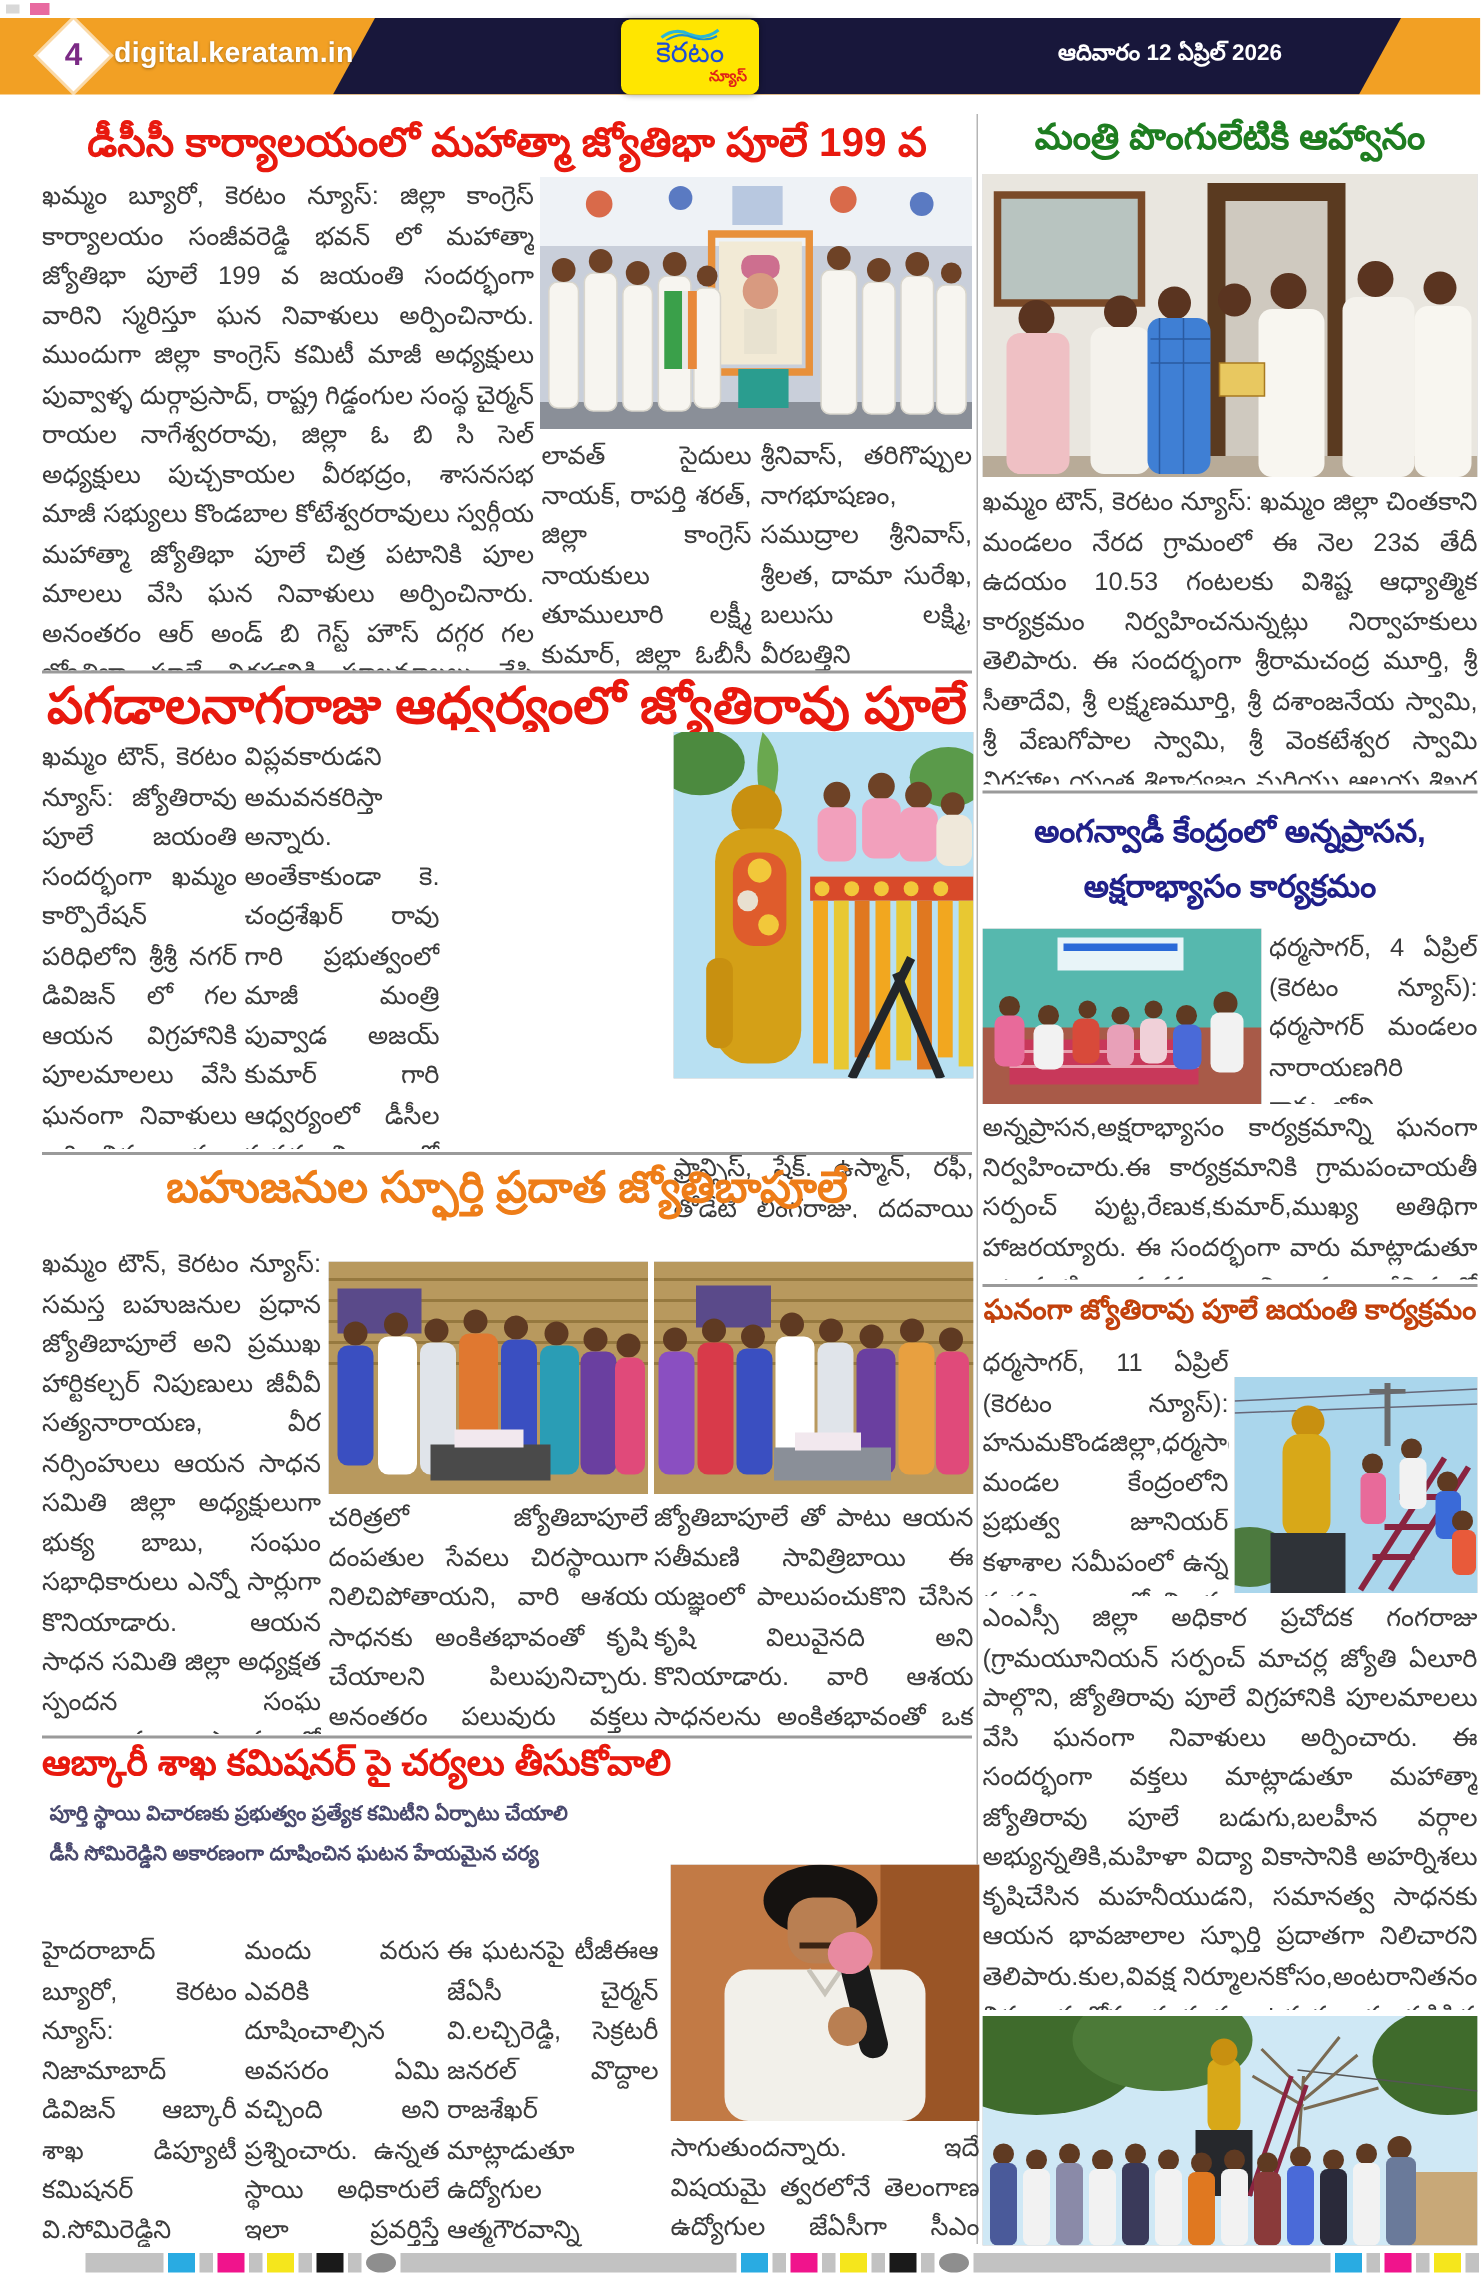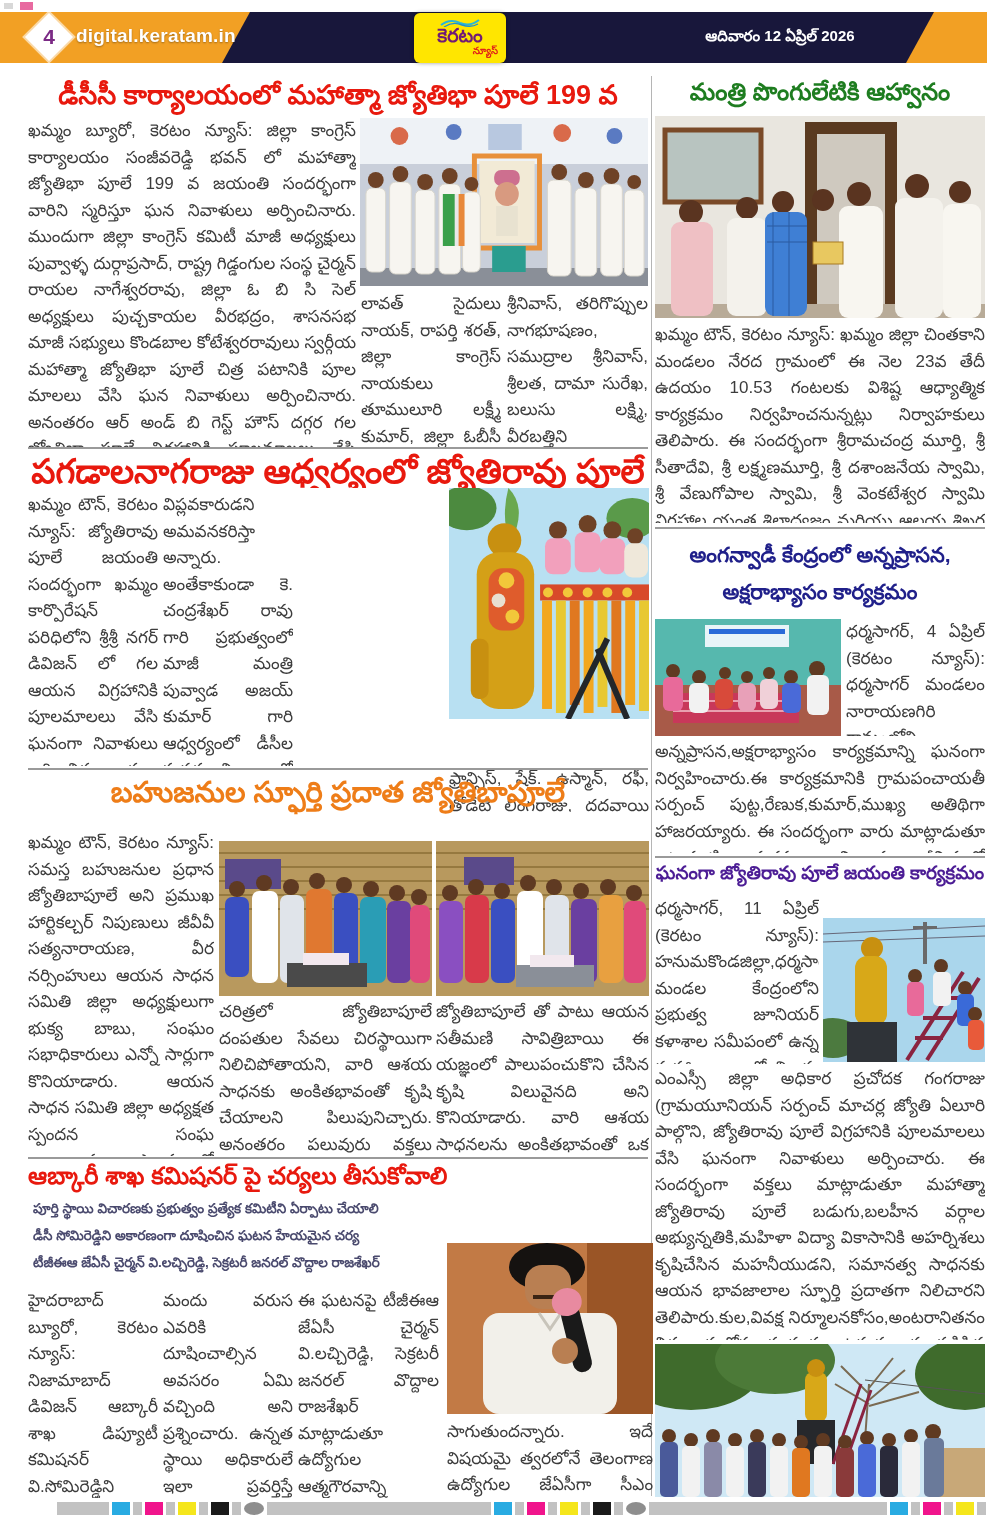--- a/index.html
+++ b/index.html
@@ -12,21 +12,21 @@
   .navyband{position:absolute;left:222px;top:0;width:712px;height:51px;background:#18173B;
             clip-path:polygon(28px 0,100% 0,calc(100% - 28px) 100%,0 100%);}
   .diamond{position:absolute;left:32px;top:8px;width:34px;height:34px;background:#ffffff;
            transform:rotate(45deg);box-shadow:0 0 0 2px rgba(255,255,255,.6);}
   .diamond span{position:absolute;left:0;top:0;width:34px;height:34px;display:flex;align-items:center;justify-content:center;
            transform:rotate(-45deg);color:#7B2A85;font-weight:bold;font-size:21px;}
   .sitetext{position:absolute;left:76px;top:13px;color:#ffffff;font-weight:bold;font-size:19px;letter-spacing:.2px;
             text-shadow:0 1px 2px rgba(0,0,0,.35);}
   .logo{position:absolute;left:414px;top:1px;width:92px;height:50px;background:#FFE600;border-radius:6px;
         display:flex;flex-direction:column;align-items:center;justify-content:center;box-shadow:0 0 4px rgba(0,0,0,.4);}
-  .logo-main{color:#701a75;font-weight:bold;font-size:19px;line-height:18px;}
+  .logo-main{color:#1d4ed8;font-weight:normal;font-size:19px;line-height:18px;}
   .logo-sub{color:#E02518;font-weight:bold;font-size:10px;align-self:flex-end;margin-right:8px;}
   .datetext{position:absolute;left:640px;top:15px;width:280px;text-align:center;color:#ffffff;font-weight:bold;font-size:15px;}
   
   .col{position:absolute;overflow:hidden;text-align:justify;font-size:17px;line-height:1.56;color:#3C3C3C;}
   .hl{position:absolute;font-weight:bold;text-align:center;overflow:hidden;}
   .rule{position:absolute;height:2px;background:#9a9a9a;}
   .vdiv{position:absolute;width:1px;background:#b5b5b5;}
   .deckline{position:absolute;font-size:13.5px;font-weight:bold;color:#4A4A6E;overflow:hidden;white-space:nowrap;}
   .photo{position:absolute;overflow:hidden;background:#ccc;}
   .photo svg{display:block;width:100%;height:100%;}
@@ -239,21 +239,20 @@
   </div>
 
   <div class="col" style="left:219px;top:999px;width:213px;height:157px;">చరిత్రలో జ్యోతిబాపూలే దంపతుల సేవలు చిరస్థాయిగా నిలిచిపోతాయని, వారి ఆశయ సాధనకు అంకితభావంతో కృషి చేయాలని పిలుపునిచ్చారు. అనంతరం పలువురు వక్తలు మాట్లాడుతూ బహుజనుల హక్కుల కోసం, సామాజిక న్యాయం కోసం పూలే చేసిన పోరాటాన్ని కొనియాడారు. ఆయన స్ఫూర్తితో ముందుకు సాగాలని, సమాజంలో అసమానతలు రూపుమాపేందుకు ప్రతి ఒక్కరూ కృషి చేయాలని సూచించారు. ఈ కార్యక్రమంలో సంఘం నాయకులు, కార్యకర్తలు పెద్ద సంఖ్యలో పాల్గొన్నారు.</div>
   <div class="col" style="left:436px;top:999px;width:213px;height:157px;">జ్యోతిబాపూలే తో పాటు ఆయన సతీమణి సావిత్రిబాయి ఈ యజ్ఞంలో పాలుపంచుకొని చేసిన కృషి విలువైనది అని కొనియాడారు. వారి ఆశయ సాధనలను అంకితభావంతో ఒక ఎన్నో సజీవ మహాత్మా జ్యోతిబాపూలే, సావిత్రిబాయి పూలే వంటి మహనీయుల స్ఫూర్తి ప్రదాతలని వారి ఆశయాలను ముందుకు తీసుకెళ్లాలని సంఘ సభ్యులు రాజ్యాంగ పీఠికను చదివి, ప్రభుత్వ నిర్ణయాలను, రాజ్యాంగ విలువలను కాపాడాలని పాటుపడతామని చెప్పారు. ఈ కార్యక్రమంలో సంఘం ఉపాధ్యక్షులు బి జ్యోతి, సూరపు కార్యదర్శులు నగేంద్రబాబు, క. నాయకులు రాములు, కిరణ్, రమేష్, హరీష్ చేను, సుధీర, కొమురయ్య, లక్ష్మి, శ్రీదేవి, లలిత, సరిత, కవిత, కల్యాణి, శ్రీను, ఉష, లత, సుమ, కోమలి, భవాని, నాగలక్ష్మి, వెంకటలక్ష్మి, శ్రీనివాస్, హరి, నాగరాజు తదితరులు పాల్గొన్నారు.</div>
 
   <div class="rule" style="left:28px;top:1157px;width:620px;"></div>
 
   <div class="hl" style="left:28px;top:1162px;width:520px;height:34px;font-size:24px;color:#E8190E;text-align:left;">ఆబ్కారీ శాఖ కమిషనర్ పై చర్యలు తీసుకోవాలి</div>
   <div class="deckline" style="left:33px;top:1228px;width:410px;">డీసీ సోమిరెడ్డిని అకారణంగా దూషించిన ఘటన హేయమైన  చర్య</div>
   <div class="deckline" style="left:33px;top:1201px;width:410px;">పూర్తి స్థాయి విచారణకు ప్రభుత్వం ప్రత్యేక కమిటీని ఏర్పాటు చేయాలి</div>
-  <div class="deckline" style="left:33px;top:1255px;width:410px;">టీజీఈఆ జేఏసీ చైర్మన్ వి.లచ్చిరెడ్డి, సెక్రటరీ జనరల్ వొద్దాల రాజశేఖర్</div>
 
   <div class="photo" style="left:447px;top:1243px;width:206px;height:171px;">
     <svg viewBox="0 0 206 171" preserveAspectRatio="none">
       <rect width="206" height="171" fill="#c27a45"></rect>
       <rect x="140" y="0" width="66" height="171" fill="#9a5526"></rect>
       <ellipse cx="100" cy="24" rx="38" ry="24" fill="#151210"></ellipse>
       <rect x="78" y="22" width="46" height="44" rx="17" fill="#b97f52"></rect>
       <rect x="86" y="52" width="30" height="4" fill="#3a2414"></rect>
       <rect x="36" y="70" width="134" height="101" rx="16" fill="#f2f0ea"></rect>
       <path d="M92 70 L103 86 L114 70" fill="none" stroke="#c8c4ba" stroke-width="3"></path>
@@ -336,21 +335,21 @@
       <rect x="83" y="64" width="18" height="28" rx="6" fill="#e8a0b8"></rect>
       <rect x="105" y="60" width="18" height="30" rx="6" fill="#f0d0d8"></rect>
       <rect x="127" y="64" width="19" height="30" rx="6" fill="#4a6ad8"></rect>
       <rect x="152" y="56" width="22" height="40" rx="6" fill="#f2f2f2"></rect>
     </svg>
   </div>
   <div class="col" style="left:846px;top:619px;width:139px;height:117px;">ధర్మసాగర్, 4 ఏప్రిల్ (కెరటం న్యూస్): ధర్మసాగర్ మండలం నారాయణగిరి గ్రామంలోని ఐదవనెంబర్ అంగన్వాడీ కేంద్రంలో</div>
   <div class="col" style="left:655px;top:739px;width:330px;height:114px;">అన్నప్రాసన,అక్షరాభ్యాసం కార్యక్రమాన్ని ఘనంగా నిర్వహించారు.ఈ కార్యక్రమానికి గ్రామపంచాయతీ సర్పంచ్ పుట్ట,రేణుక,కుమార్,ముఖ్య అతిథిగా హాజరయ్యారు. ఈ సందర్భంగా వారు మాట్లాడుతూ ఇటువంటి కార్యక్రమాలు చిన్నారుల జీవితంలో ఎంతో ప్రాధాన్యత కలిగినవని తెలిపారు.అన్నప్రాసన ద్వారా ఆహార తీసుకోవడానికి శ్రీకారం చుడతారని,అక్షరాభ్యాసం ద్వారా విద్యారంభానికి పునాది పడుతుందని పేర్కొన్నారు. తల్లిదండ్రులు పిల్లల ఆలనా పాలనలో ప్రత్యేక శ్రద్ధ చూపించాలని సూచించారు.ఈ కార్యక్రమంలో అంగన్వాడీ సిబ్బంది,తల్లిదండ్రులు, గ్రామ ప్రజలు పాల్గొని కార్యక్రమాన్ని విజయవంతం చేశారు.</div>
   <div class="rule" style="left:655px;top:856px;width:330px;"></div>
 
-  <div class="hl" style="left:655px;top:862px;width:330px;height:28px;font-size:18.5px;color:#4c1d95;">ఘనంగా జ్యోతిరావు పూలే జయంతి కార్యక్రమం</div>
+  <div class="hl" style="left:655px;top:862px;width:330px;height:28px;font-size:18.5px;color:#c2410c;">ఘనంగా జ్యోతిరావు పూలే జయంతి కార్యక్రమం</div>
   <div class="col" style="left:655px;top:896px;width:164px;height:168px;">ధర్మసాగర్, 11 ఏప్రిల్ (కెరటం న్యూస్):  హనుమకొండజిల్లా,ధర్మసాగర్ మండల కేంద్రంలోని ప్రభుత్వ జూనియర్ కళాశాల సమీపంలో ఉన్న మహాత్మా జ్యోతిరావు పూలే విగ్రహం వద్ద ఆయన199వ జయంతి వేడుకలను ఘనంగా నిర్వహించారు. ఈ కార్యక్రమాన్ని ఎమ్మార్పీఎస్ జిల్లా ప్రధానకార్యదర్శి బొడ్డు శాంతి సాగర్ మాదిగ, ఆధ్వర్యంలోనిర్వహించారు. ఈ కార్యక్రమానికి ముఖ్య అతిథులుగా</div>
 
   <div class="photo" style="left:823px;top:918px;width:162px;height:144px;">
     <svg viewBox="0 0 162 144" preserveAspectRatio="none">
       <rect width="162" height="144" fill="#aad6ec"></rect>
       <line x1="0" y1="16" x2="162" y2="8" stroke="#667" stroke-width="1"></line>
       <line x1="0" y1="24" x2="162" y2="18" stroke="#667" stroke-width="1"></line>
       <rect x="100" y="4" width="4" height="42" fill="#6a6a6a"></rect>
         <rect x="90" y="8" width="24" height="3" fill="#6a6a6a"></rect>
       <ellipse cx="10" cy="120" rx="28" ry="20" fill="#4c7a3f"></ellipse>

